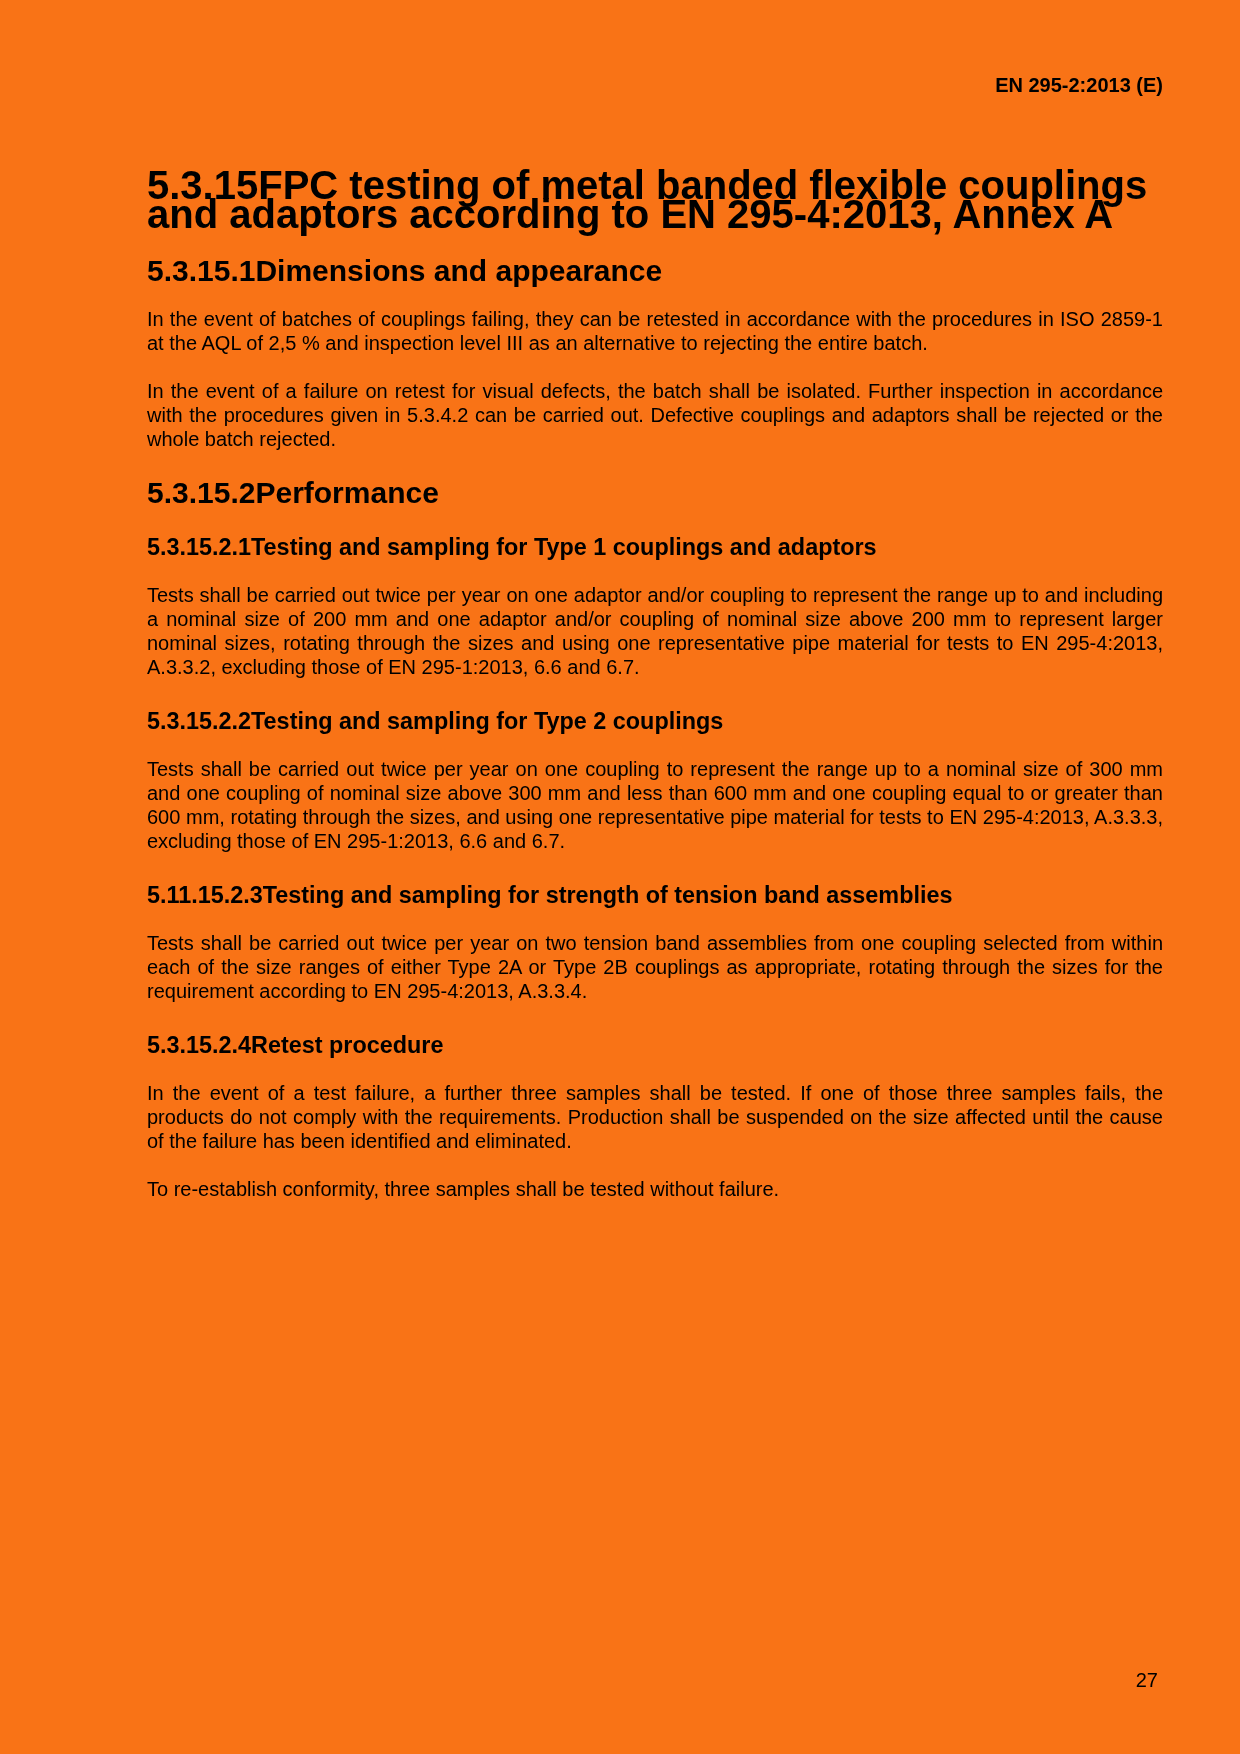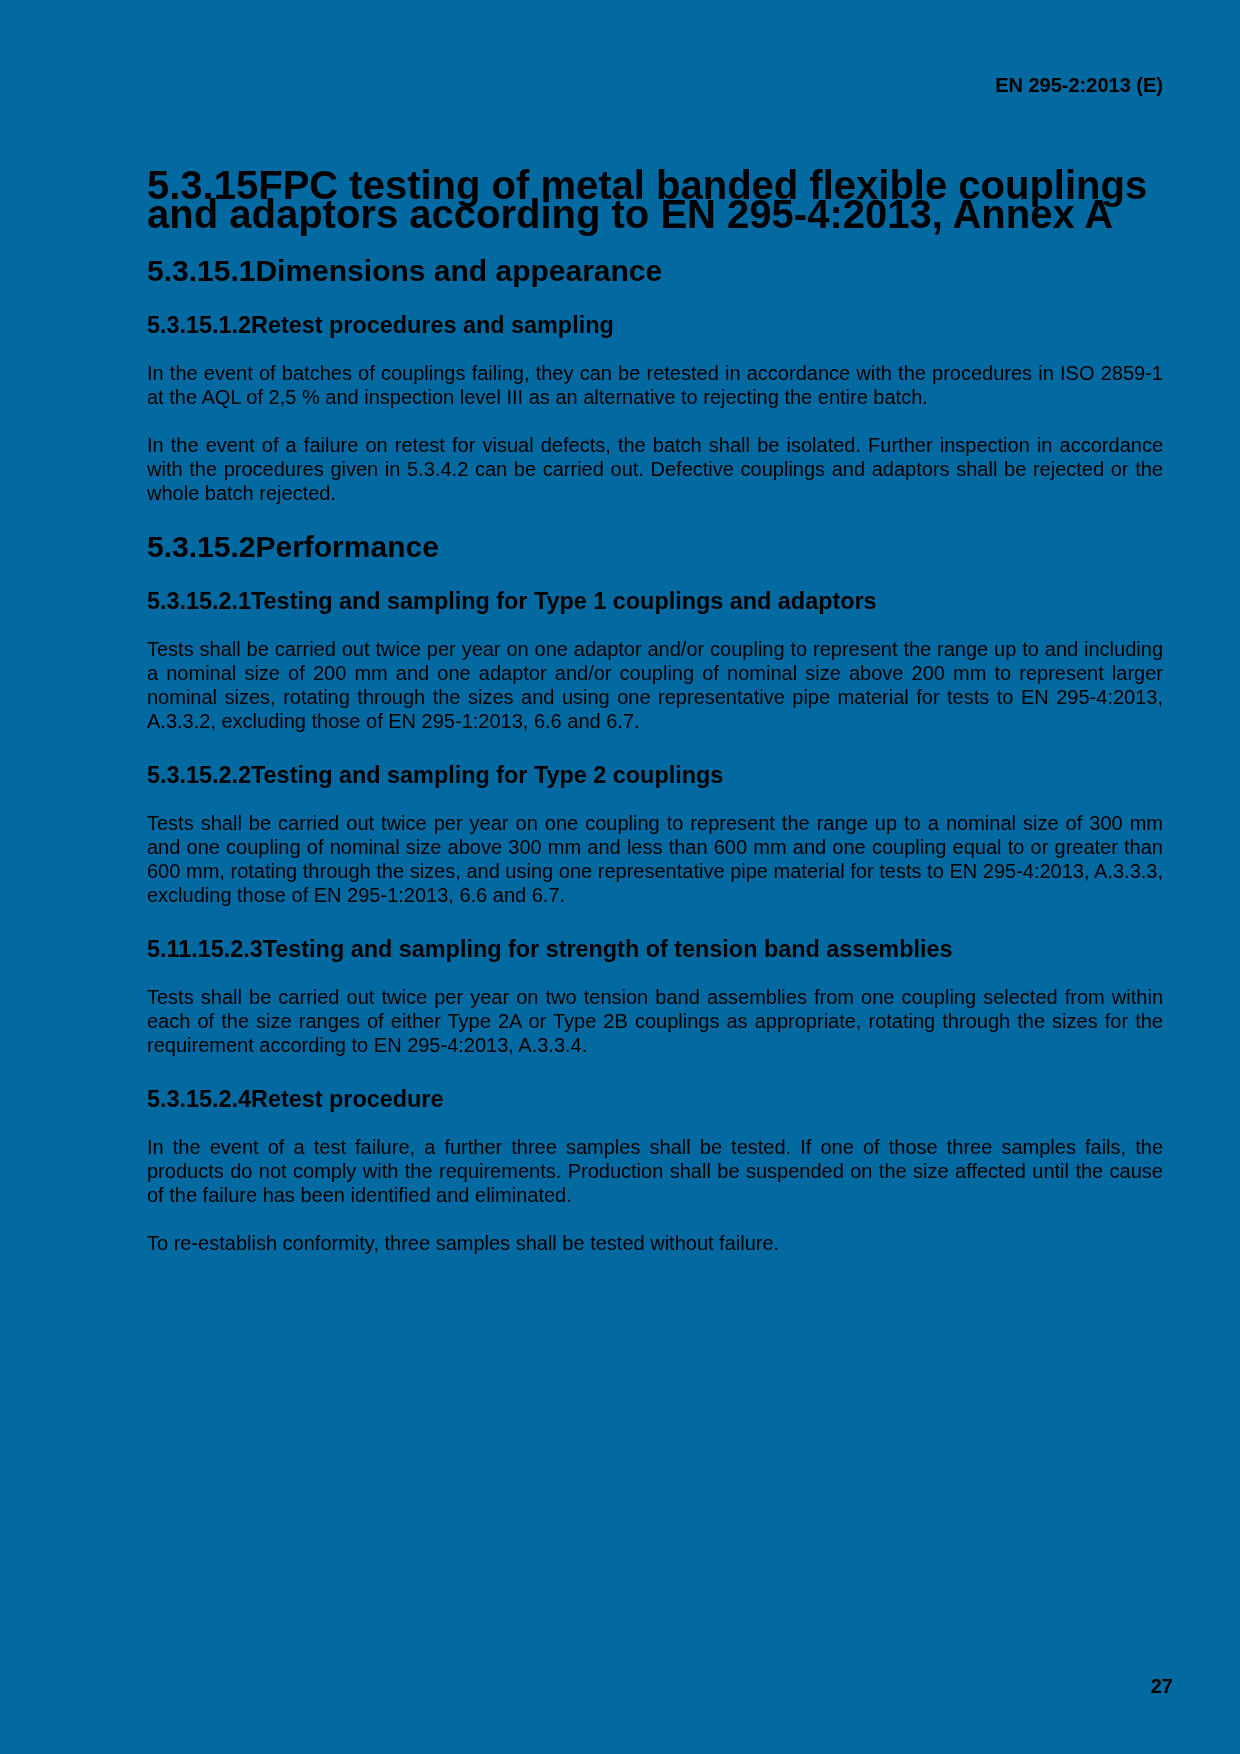--- a/index.html
+++ b/index.html
@@ -5,21 +5,21 @@
   html, body {
     margin: 0;
     padding: 0;
     background: #ffffff;
   }
   .page {
     position: relative;
     width: 1240px;
     height: 1754px;
     box-sizing: border-box;
-    background: #0369a1;
+    background: #f97316;
     color: #000000;
     font-family: "Liberation Sans", "DejaVu Sans", sans-serif;
     font-size: 20px;
     line-height: 24px;
     padding: 73px 77px 0 147px;
     overflow: hidden;
   }
   .doc-header {
     font-weight: bold;
     text-align: right;
@@ -43,39 +43,37 @@
     display: inline-block;
     min-width: 76px;
   }
   p.body-par {
     margin: 0 0 24px 0;
     text-align: justify;
   }
   .page-number {
     position: absolute;
     top: 1668px;
-    right: 67px;
-    font-weight: bold;
-    margin-top: 6px;
+    right: 82px;
+    font-weight: normal;
   }
 </style>
 </head>
 <body>
 
 <div class="page">
 
   <div class="doc-header">EN 295-2:2013 (E)</div>
 
   <h1 class="clause clause-h1"><span class="num num-h1">5.3.15</span><span>FPC testing of metal banded flexible couplings and adaptors according to EN 295-4:2013, Annex A</span></h1>
 
   <h2 class="clause"><span class="num">5.3.15.1</span><span>Dimensions and appearance</span></h2>
 
 
 
-  <h3 class="clause"><span class="num">5.3.15.1.2</span><span>Retest procedures and sampling</span></h3>
 
   <p class="body-par">In the event of batches of couplings failing, they can be retested in accordance with the procedures in ISO 2859-1 at the AQL of 2,5 % and inspection level III as an alternative to rejecting the entire batch.</p>
 
   <p class="body-par">In the event of a failure on retest for visual defects, the batch shall be isolated. Further inspection in accordance with the procedures given in 5.3.4.2 can be carried out. Defective couplings and adaptors shall be rejected or the whole batch rejected.</p>
 
   <h2 class="clause"><span class="num">5.3.15.2</span><span>Performance</span></h2>
 
   <h3 class="clause"><span class="num">5.3.15.2.1</span><span>Testing and sampling for Type 1 couplings and adaptors</span></h3>
 
   <p class="body-par">Tests shall be carried out twice per year on one adaptor and/or coupling to represent the range up to and including a nominal size of 200 mm and one adaptor and/or coupling of nominal size above 200 mm to represent larger nominal sizes, rotating through the sizes and using one representative pipe material for tests to EN 295-4:2013, A.3.3.2, excluding those of EN 295-1:2013, 6.6 and 6.7.</p>

